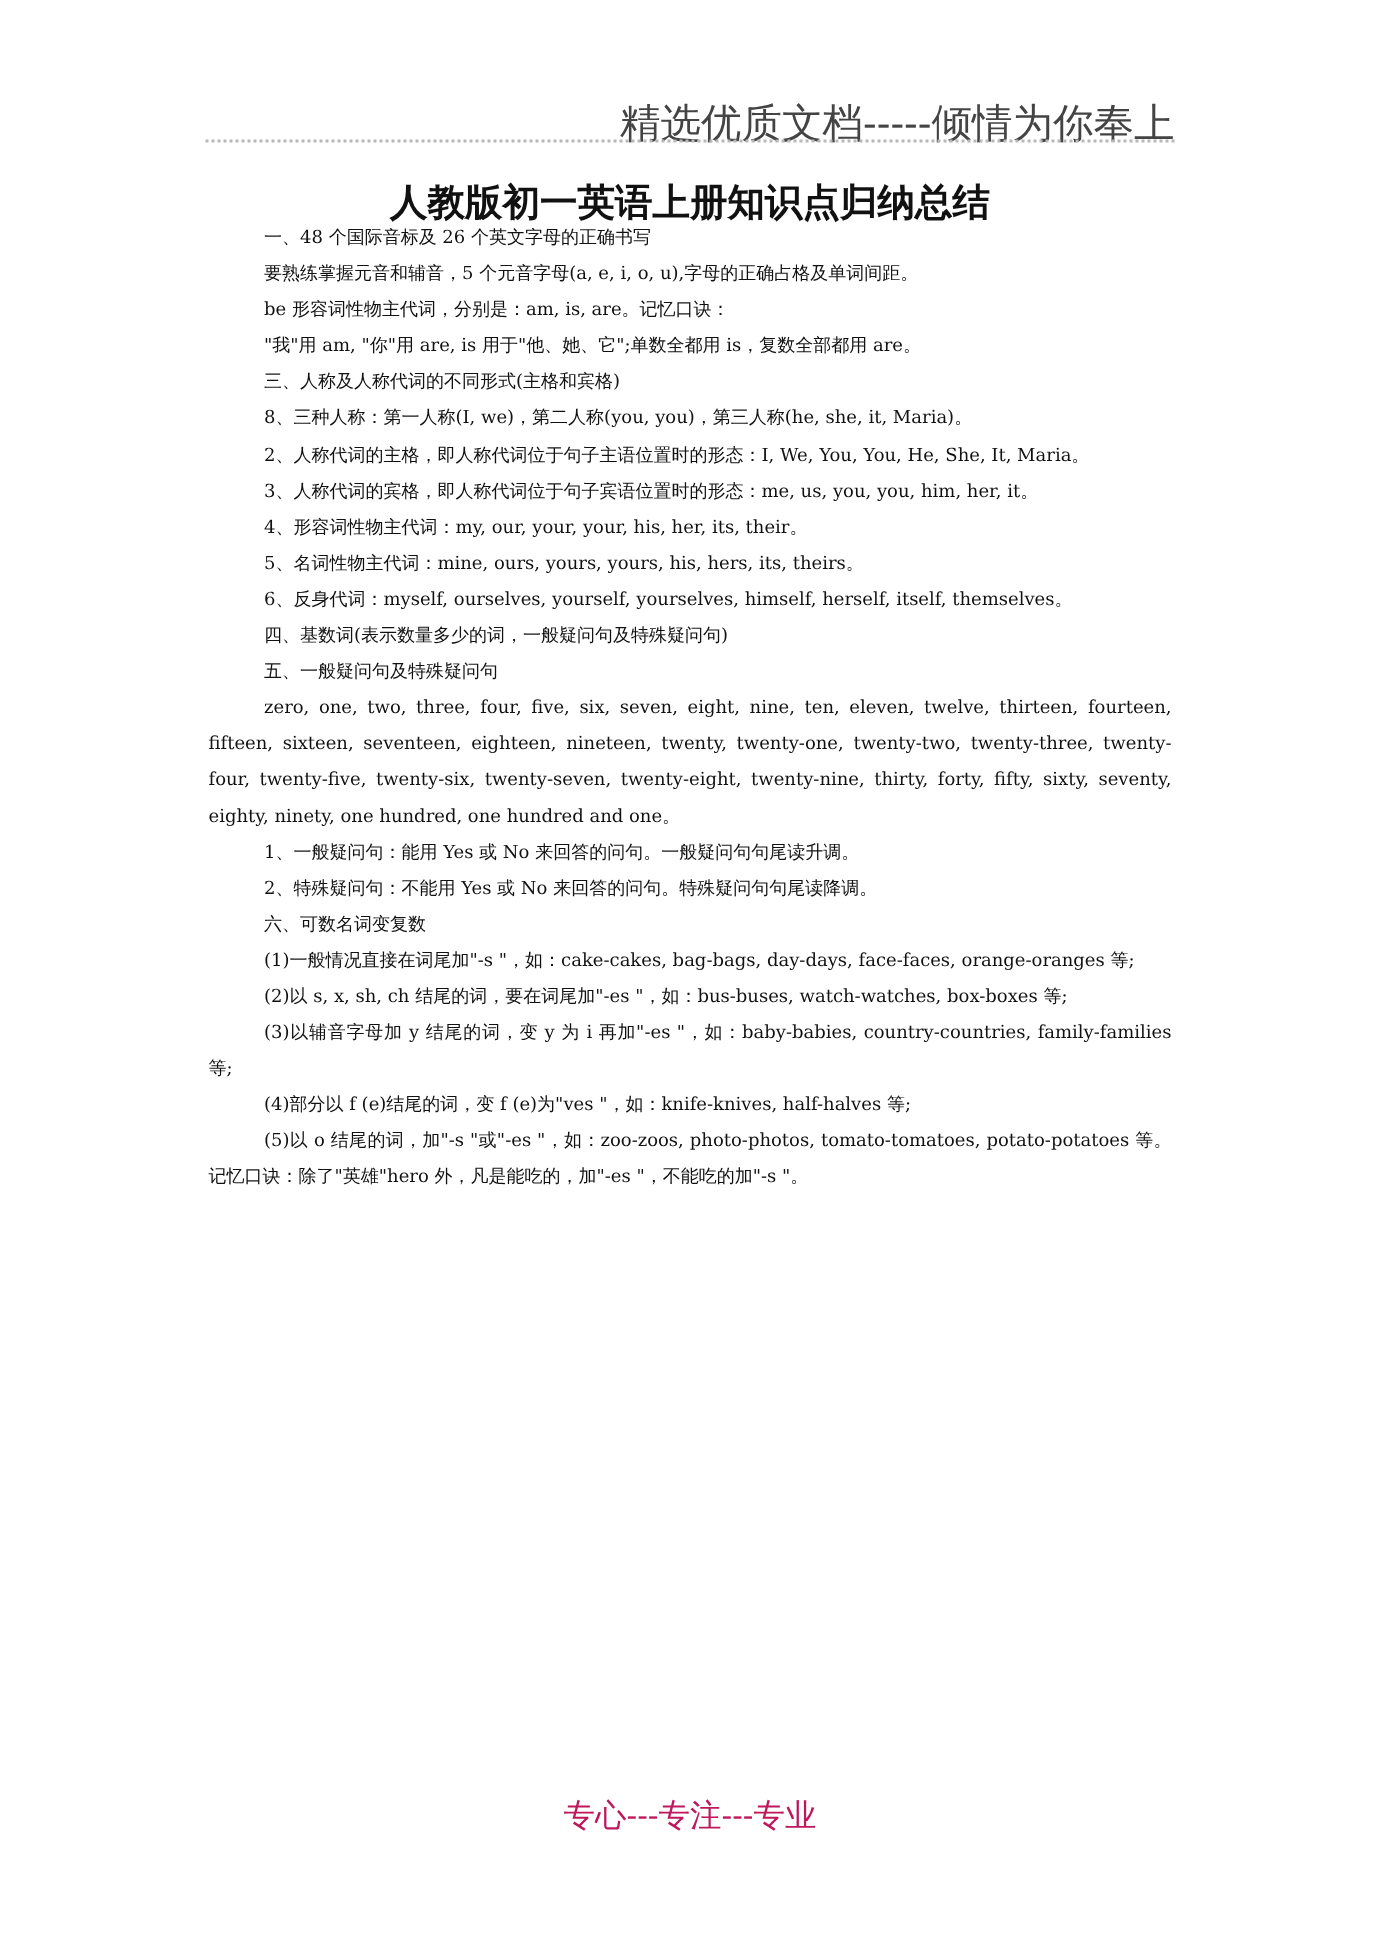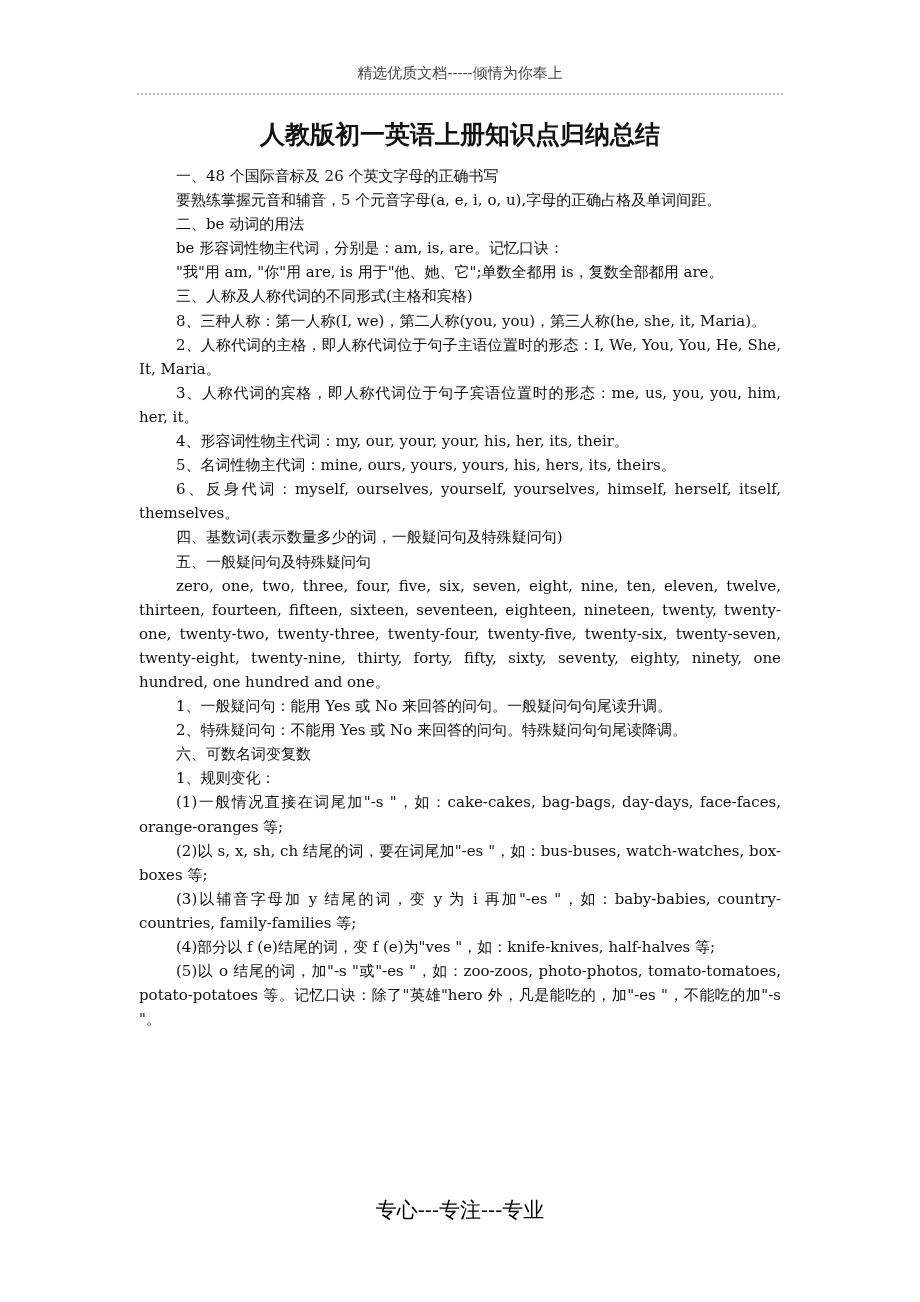--- a/index.html
+++ b/index.html
@@ -1,59 +1,57 @@
 <!DOCTYPE html>
 <html><head>
 <meta charset="utf-8">
 <style>
   html, body { margin: 0; padding: 0; background: #ffffff; }
   body { width: 920px; height: 1302px; position: relative; overflow: hidden;
          font-family: "DejaVu Serif", "Liberation Serif", serif; color: #111; }
-  .header { position: absolute; left: 137px; width: 646px; top: 64px; text-align: center;
-            font-size: 15px; color: #444; letter-spacing: 0px; }
+  .header { position: absolute; left: 137px; width: 646px; top: 64px; text-align: right;
+            font-size: 27px; color: #444; letter-spacing: 0px; }
   .header-rule { position: absolute; left: 137px; width: 646px; top: 93px; height: 0;
                  border-top: 2px dotted #b8b8b8; }
   .title { position: absolute; left: 137px; width: 646px; top: 118px; text-align: center;
            font-family: Liberation Mono, monospace; font-weight: bold;
            font-size: 25px; color: #111; }
-  .body { position: absolute; left: 139px; width: 642px; top: 164px; font-size: 15px;
+  .body { position: absolute; left: 139px; width: 642px; top: 146px; font-size: 12px;
           line-height: 24.1px; }
   .p { margin: 0; text-align: justify; text-align-last: left; }
   .ind { text-indent: 37px; }
   .footer { position: absolute; left: 137px; width: 646px; top: 1196px; text-align: center;
-            font-size: 21px; color: #000000; }
+            font-size: 21px; color: #be185d; }
 </style>
 </head>
 <body>
 
 <div class="header">精选优质文档-----倾情为你奉上</div>
 <div class="header-rule"></div>
 
 <div class="title">人教版初一英语上册知识点归纳总结</div>
 
 <div class="body">
   <p class="p ind">一、48 个国际音标及 26 个英文字母的正确书写</p>
   <p class="p ind">要熟练掌握元音和辅音，5 个元音字母(a, e, i, o, u),字母的正确占格及单词间距。</p>
-  <p class="p ind">二、be 动词的用法</p>
   <p class="p ind">be 形容词性物主代词，分别是：am, is, are。记忆口诀：</p>
   <p class="p ind">"我"用 am, "你"用 are, is 用于"他、她、它";单数全都用 is，复数全部都用 are。</p>
   <p class="p ind">三、人称及人称代词的不同形式(主格和宾格)</p>
   <p class="p ind">8、三种人称：第一人称(I, we)，第二人称(you, you)，第三人称(he, she, it, Maria)。</p>
   <p class="p ind">2、人称代词的主格，即人称代词位于句子主语位置时的形态：I, We, You, You, He, She, It, Maria。</p>
   <p class="p ind">3、人称代词的宾格，即人称代词位于句子宾语位置时的形态：me, us, you, you, him, her, it。</p>
   <p class="p ind">4、形容词性物主代词：my, our, your, your, his, her, its, their。</p>
   <p class="p ind">5、名词性物主代词：mine, ours, yours, yours, his, hers, its, theirs。</p>
   <p class="p ind">6、反身代词：myself, ourselves, yourself, yourselves, himself, herself, itself, themselves。</p>
   <p class="p ind">四、基数词(表示数量多少的词，一般疑问句及特殊疑问句)</p>
   <p class="p ind">五、一般疑问句及特殊疑问句</p>
   <p class="p ind">zero, one, two, three, four, five, six, seven, eight, nine, ten, eleven, twelve, thirteen, fourteen, fifteen, sixteen, seventeen, eighteen, nineteen, twenty, twenty-one, twenty-two, twenty-three, twenty-four, twenty-five, twenty-six, twenty-seven, twenty-eight, twenty-nine, thirty, forty, fifty, sixty, seventy, eighty, ninety, one hundred, one hundred and one。</p>
   <p class="p ind">1、一般疑问句：能用 Yes 或 No 来回答的问句。一般疑问句句尾读升调。</p>
   <p class="p ind">2、特殊疑问句：不能用 Yes 或 No 来回答的问句。特殊疑问句句尾读降调。</p>
   <p class="p ind">六、可数名词变复数</p>
-  <p class="p ind">1、规则变化：</p>
   <p class="p ind">(1)一般情况直接在词尾加"-s "，如：cake-cakes, bag-bags, day-days, face-faces, orange-oranges 等;</p>
   <p class="p ind">(2)以 s, x, sh, ch 结尾的词，要在词尾加"-es "，如：bus-buses, watch-watches, box-boxes 等;</p>
   <p class="p ind">(3)以辅音字母加 y 结尾的词，变 y 为 i 再加"-es "，如：baby-babies, country-countries, family-families 等;</p>
   <p class="p ind">(4)部分以 f (e)结尾的词，变 f (e)为"ves "，如：knife-knives, half-halves 等;</p>
   <p class="p ind">(5)以 o 结尾的词，加"-s "或"-es "，如：zoo-zoos, photo-photos, tomato-tomatoes, potato-potatoes 等。记忆口诀：除了"英雄"hero 外，凡是能吃的，加"-es "，不能吃的加"-s "。</p>
 </div>
 
 <div class="footer">专心---专注---专业</div>
 
 </body></html>

